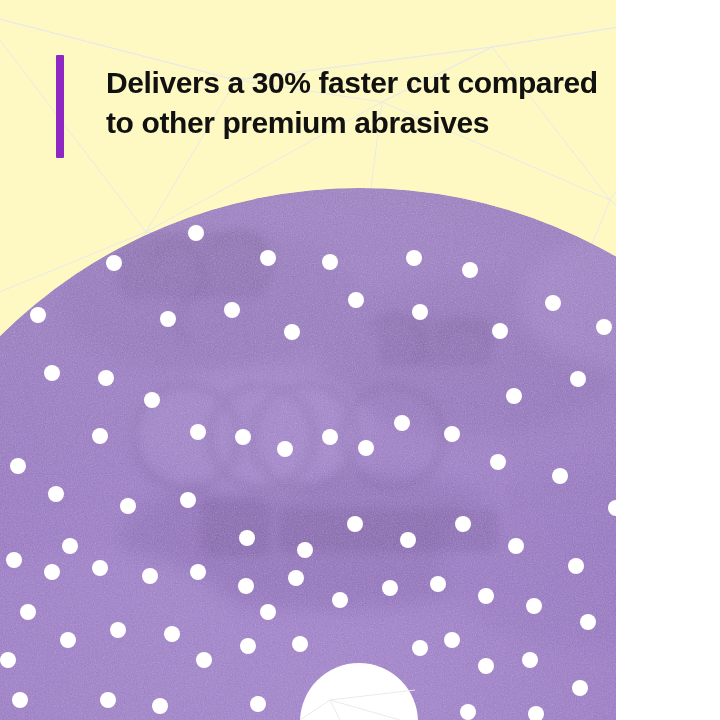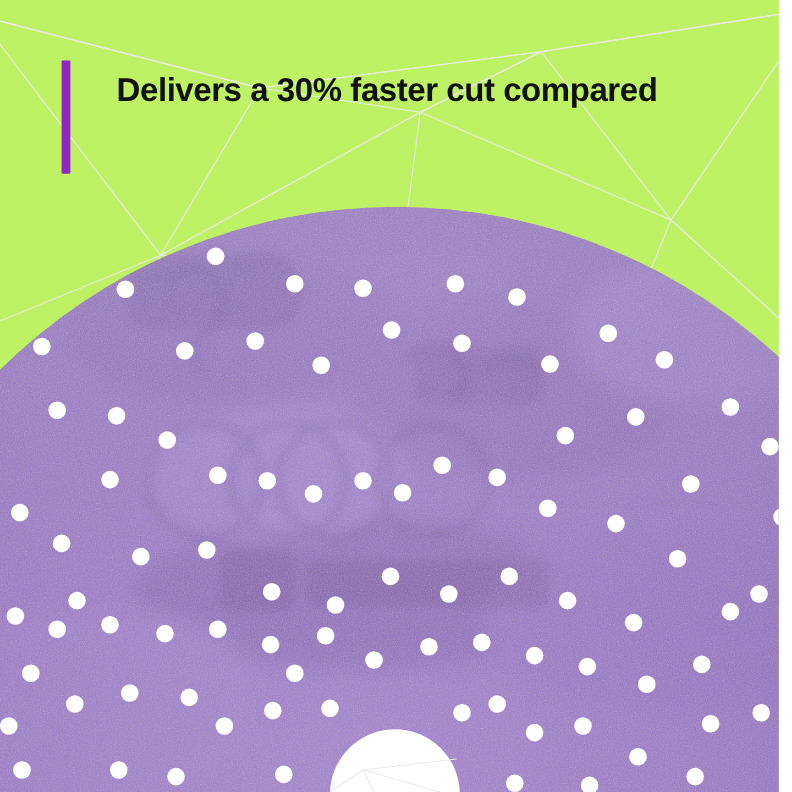--- a/index.html
+++ b/index.html
@@ -3,24 +3,24 @@
 <meta charset="utf-8">
 <title>Abrasive Disc Product Feature</title>
 <style>
   html, body {
     margin: 0;
     padding: 0;
     background: #ffffff;
   }
   #stage {
     position: relative;
-    width: 708px;
+    width: 616px;
     height: 720px;
     overflow: hidden;
-    background: #bef264;
+    background: #fef9c3;
     font-family: "Liberation Sans", sans-serif;
   }
 
   
   #bg-lines {
     position: absolute;
     inset: 0;
     width: 720px;
     height: 720px;
     z-index: 1;
@@ -286,16 +286,17 @@
         <path d="M 330 700 L 400 720"></path>
         <path d="M 330 700 L 415 690"></path>
       </g>
     </svg>
   </div>
 
   <div id="headline-block">
     <div id="accent-bar" style="background: rgb(143, 39, 196);"></div>
     <div id="headline-text">
       <div class="headline-line" style="color: rgb(17, 17, 17);">Delivers a 30% faster cut compared</div>
+      <div class="headline-line" style="color: rgb(17, 17, 17);">to other premium abrasives</div>
     </div>
   </div>
 
 </div>
 
 </body></html>

